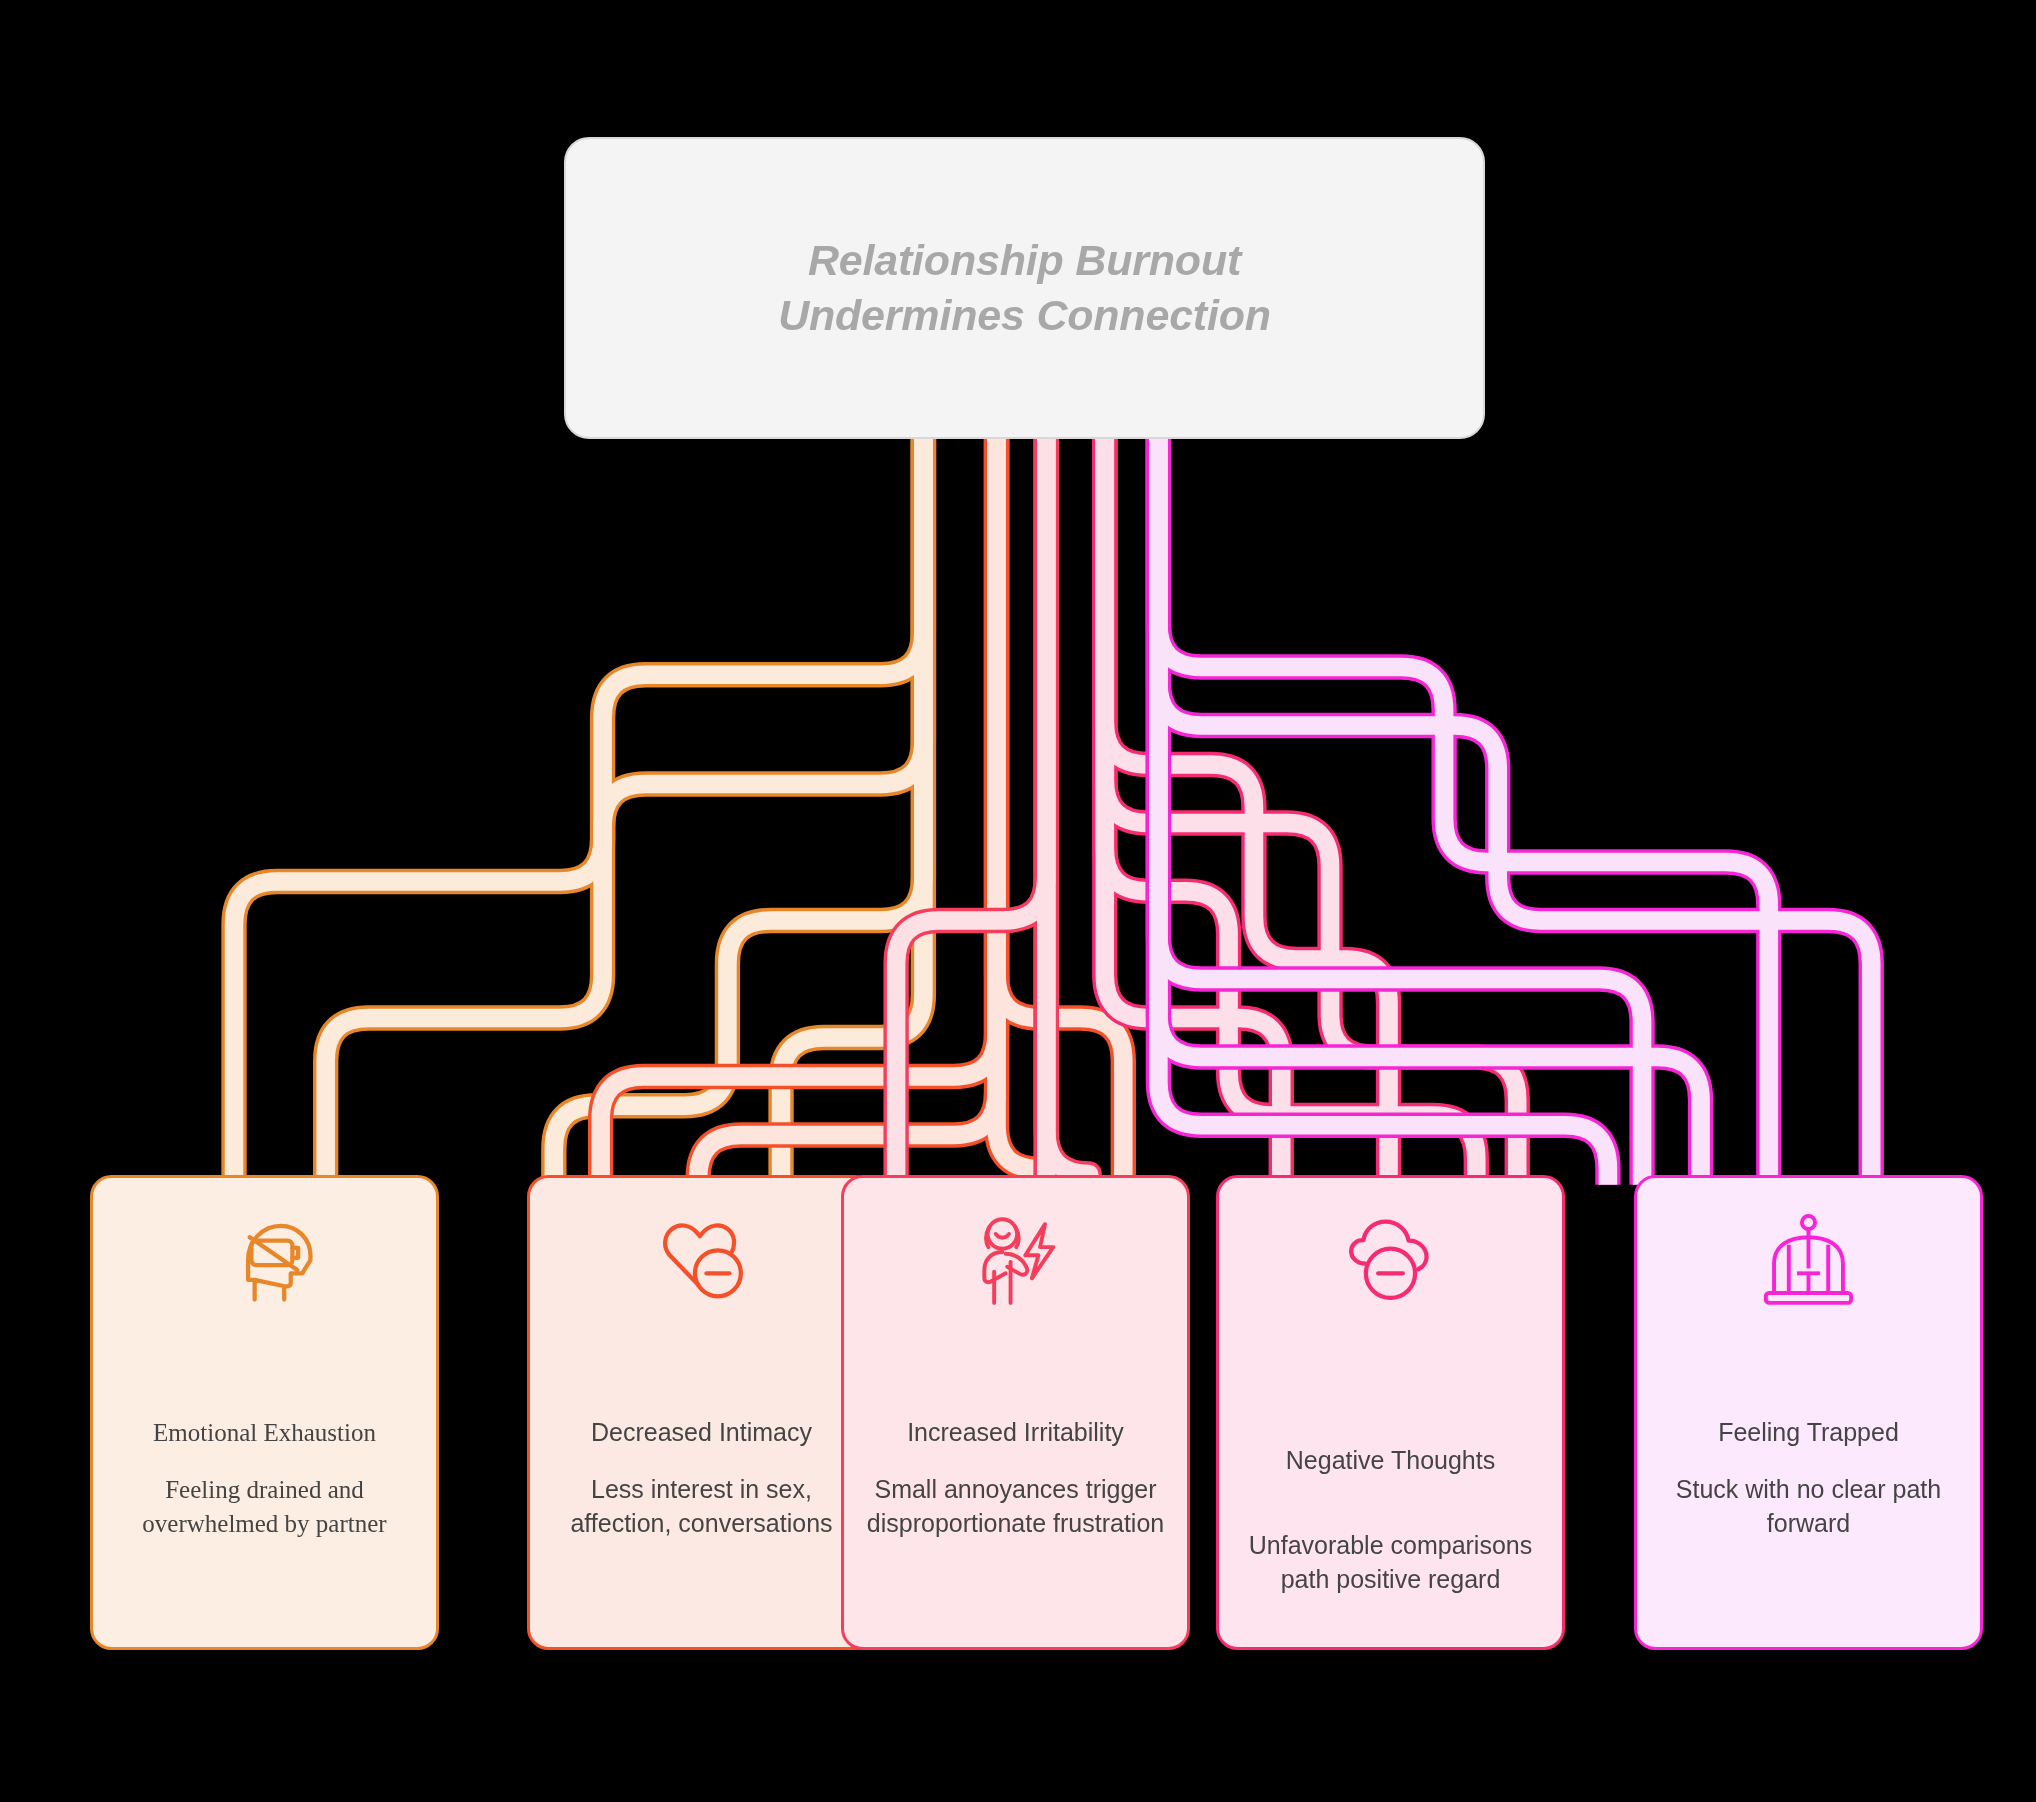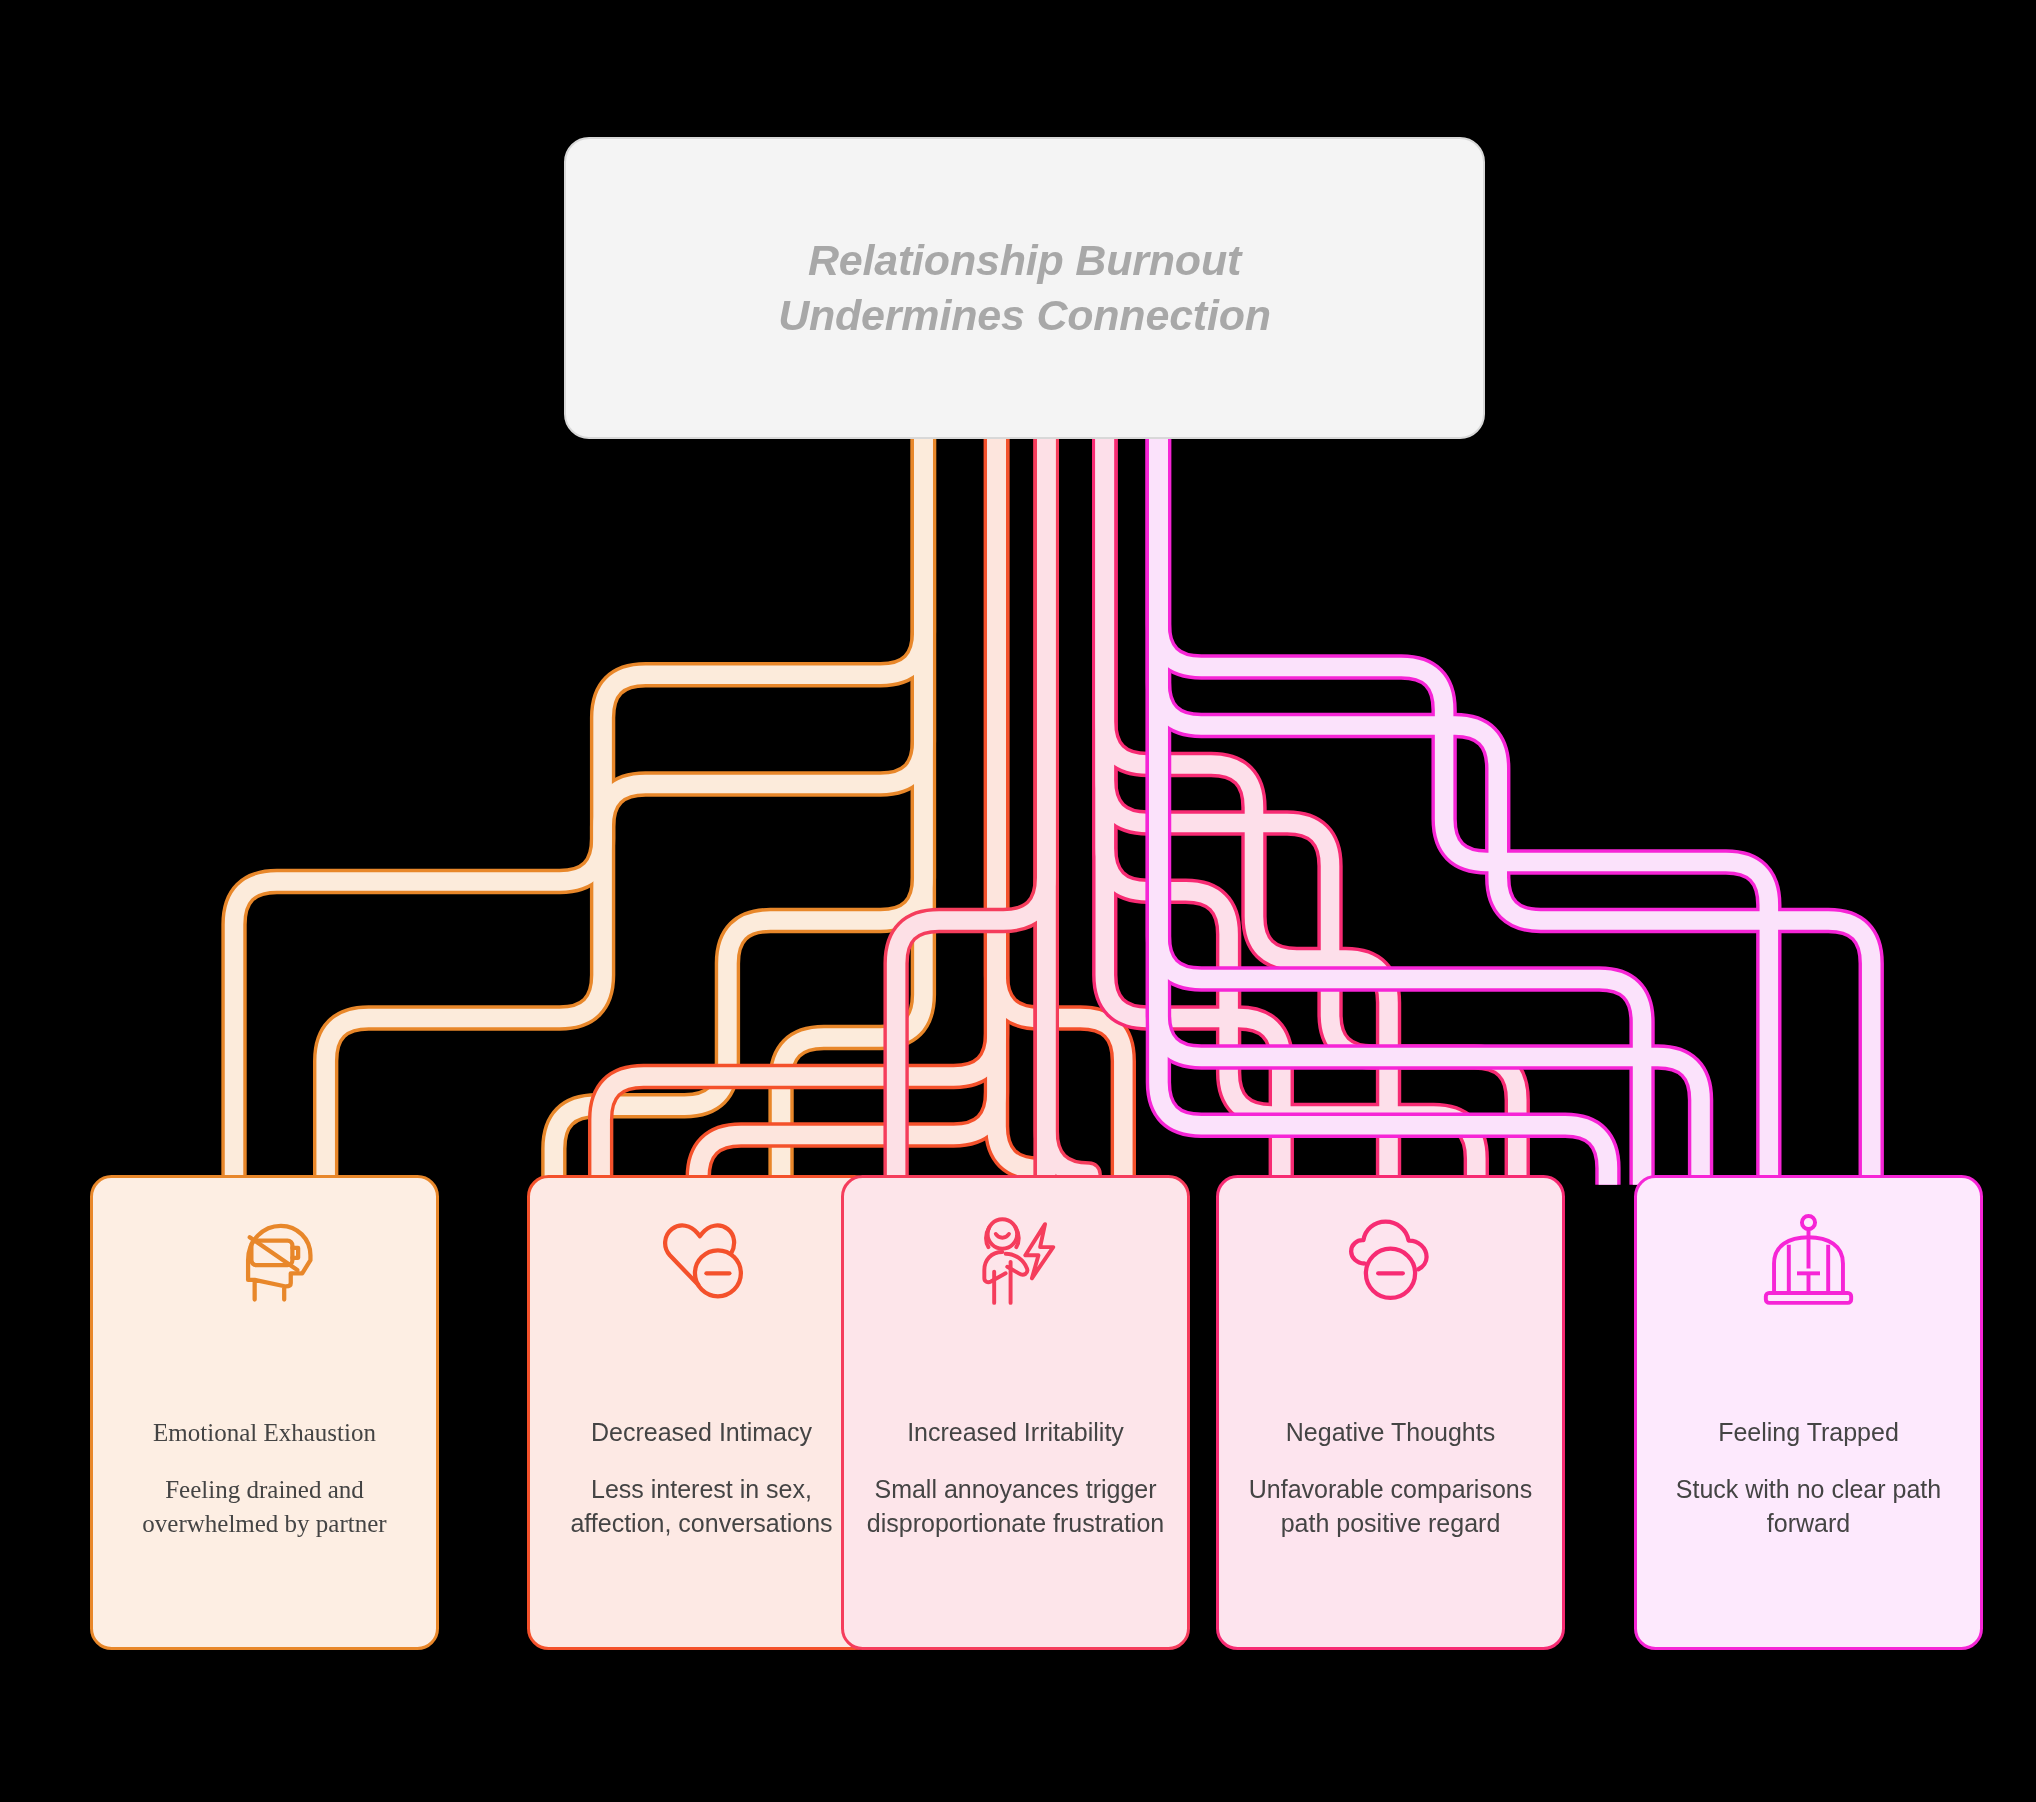--- a/index.html
+++ b/index.html
@@ -212,21 +212,21 @@
       <path d="M20 14 C22 17 26 17 28 14" stroke="currentColor" stroke-width="2.4" stroke-linecap="round"></path>
       <path d="M24 25 C17 25 13 30 13 36 L13 41 C13 43 15 44 17 43 L26 38" stroke="currentColor" stroke-width="2.4" stroke-linecap="round" stroke-linejoin="round"></path>
       <path d="M26 26 C32 26 37 30 39 35 C40 38 37 40 34 38 L27 34" stroke="currentColor" stroke-width="2.4" stroke-linecap="round" stroke-linejoin="round"></path>
       <path d="M19 37 L19 56 M29 31 L29 56" stroke="currentColor" stroke-width="2.4" stroke-linecap="round"></path>
       <path d="M50 8 L38 27 L46 27 L42 41 L55 22 L47 22 Z" stroke="currentColor" stroke-width="2.4" stroke-linejoin="round"></path>
     </svg>
     <div class="card-label">Increased Irritability</div>
     <div class="card-desc">Small annoyances trigger disproportionate frustration</div>
   </div>
 
-  <div class="card" id="card-3" style="left: 1216px; background: rgb(253, 228, 238); border-color: rgb(247, 43, 115);">
+  <div class="card" id="card-3" style="left: 1216px; background: rgb(253, 228, 238); border-color: rgb(247, 43, 115); gap: 28px;">
     <svg class="card-icon" viewBox="0 0 64 64" fill="none" style="color: rgb(247, 43, 115);">
       <path d="M16 32 C11.5 32 8 28.5 8 24.5 C8 20.5 11.5 17.5 15.5 17.8 C16.5 11.2 22 6.5 29 6.5 C36 6.5 42 11.5 43 18 C49 17.8 54 22.5 54 28 C54 31 52 34 49 35.5" stroke="currentColor" stroke-width="2.6" stroke-linecap="round" stroke-linejoin="round"></path>
       <circle cx="32" cy="38" r="15" stroke="currentColor" stroke-width="2.6"></circle>
       <path d="M24.5 38 L39.5 38" stroke="currentColor" stroke-width="2.6" stroke-linecap="round"></path>
     </svg>
     <div class="card-label">Negative Thoughts</div>
     <div class="card-desc">Unfavorable comparisons path positive regard</div>
   </div>
 
   <div class="card" id="card-4" style="left: 1592px; background: rgb(253, 233, 253); border-color: rgb(246, 37, 214); margin-left: 42px;">

